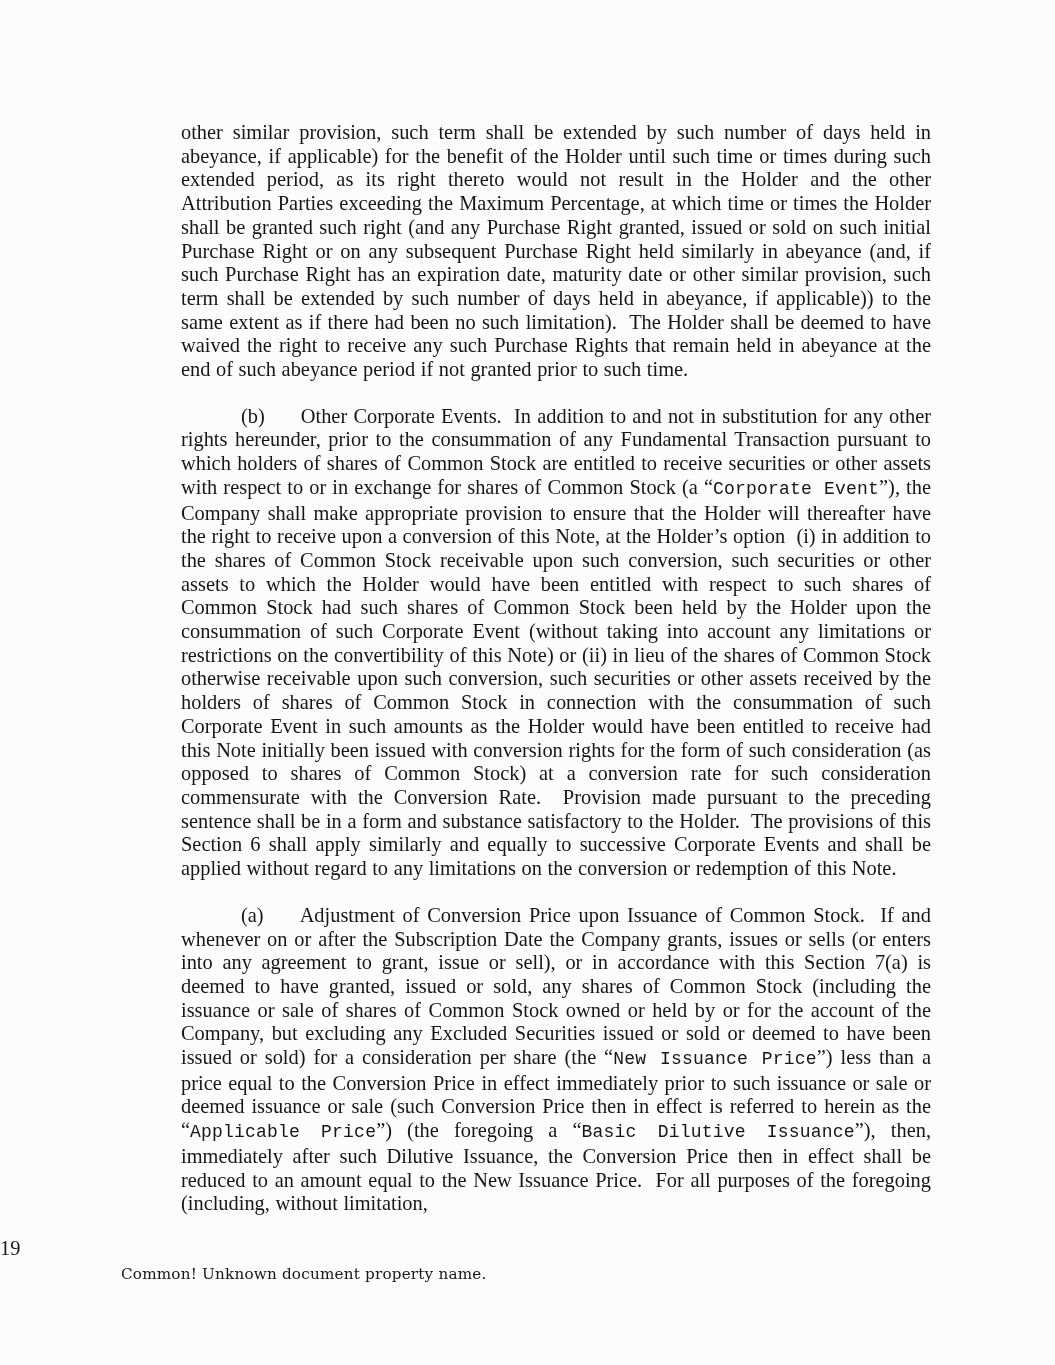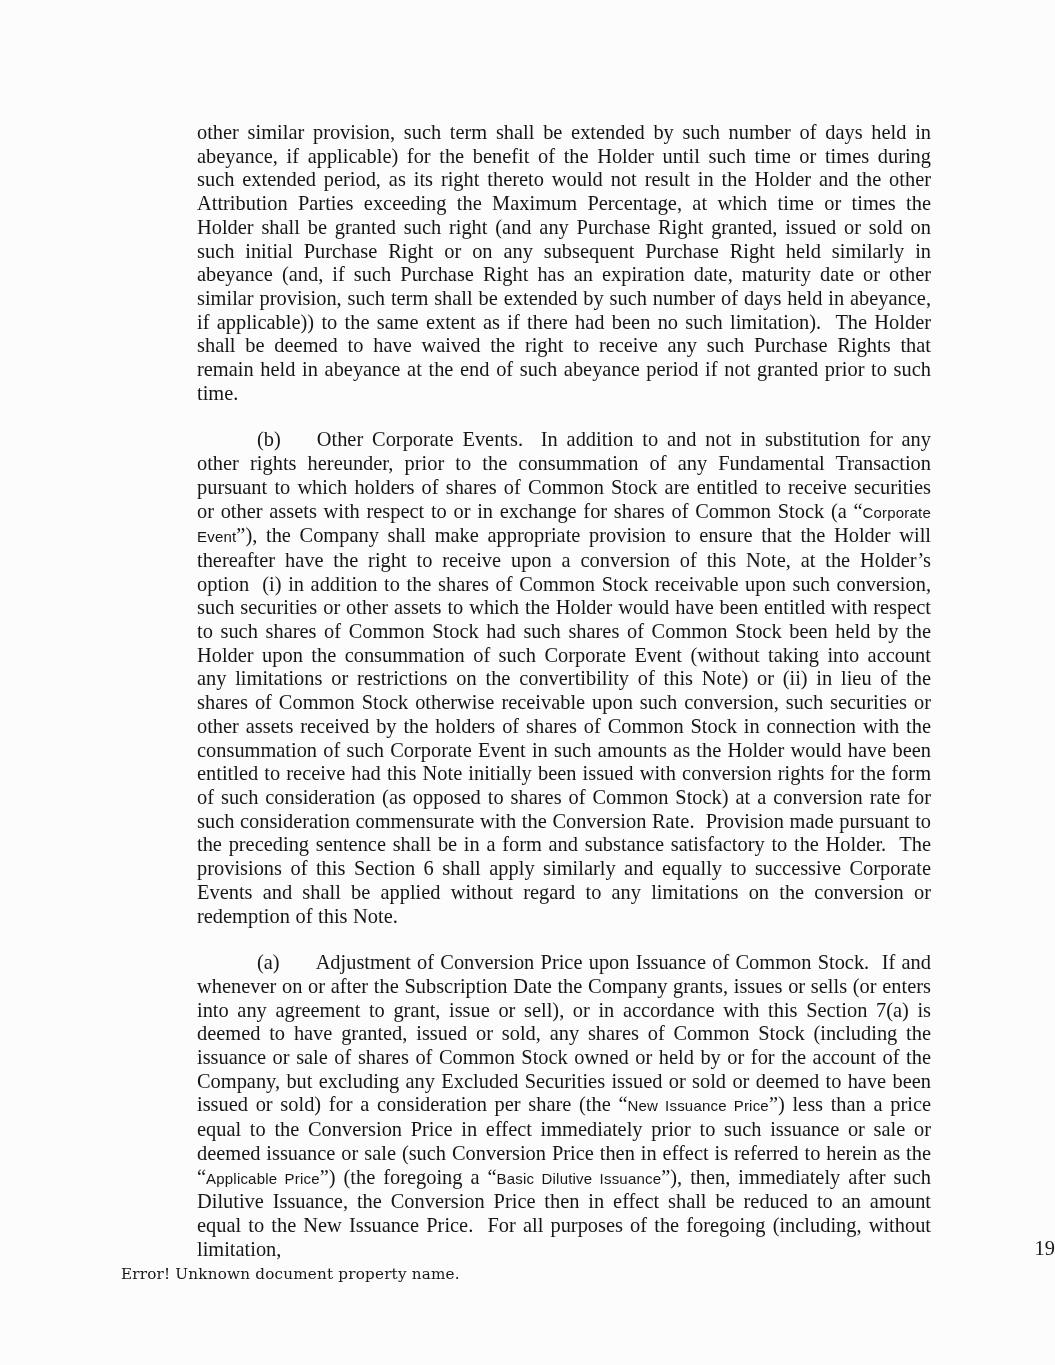--- a/index.html
+++ b/index.html
@@ -14,40 +14,40 @@
     font-family: "Liberation Serif", serif;
     overflow: hidden;
   }
   .content {
     position: absolute;
     left: 181px;
     top: 121px;
     width: 750px;
   }
   .para {
-    margin: 0 0 23px 16px;
+    margin: 0 0 23px 0;
     font-size: 20.4px;
     line-height: 23.7px;
     text-align: justify;
     word-spacing: 0.5px;
   }
   .para.indent { text-indent: 60px; }
   .tab { display: inline-block; }
   .underline { }
   .term {
-    font-family: Liberation Sans, sans-serif;
-    font-size: 15px;
+    font-family: Liberation Mono, monospace;
+    font-size: 18px;
     letter-spacing: 0.2px;
   }
   .page-number {
     position: absolute;
     top: 1237px;
     left: 0;
     width: 100%;
-    text-align: right;
+    text-align: left;
     font-size: 20.4px;
   }
   .doc-footer {
     position: absolute;
     left: 121px;
     top: 1265px;
     font-size: 15.2px;
     font-family: "DejaVu Serif", serif;
     letter-spacing: 0.2px;
   }
@@ -55,14 +55,14 @@
 </head>
 <body>
 
 <div class="page" style="background: rgb(252, 252, 252); color: rgb(22, 22, 22);">
   <div class="content">
       <p class="para"><span class="run">other similar provision, such term shall be extended by such number of days held in abeyance, if applicable) for the benefit of the Holder until such time or times during such extended period, as its right thereto would not result in the Holder and the other Attribution Parties exceeding the Maximum Percentage, at which time or times the Holder shall be granted such right (and any Purchase Right granted, issued or sold on such initial Purchase Right or on any subsequent Purchase Right held similarly in abeyance (and, if such Purchase Right has an expiration date, maturity date or other similar provision, such term shall be extended by such number of days held in abeyance, if applicable)) to the same extent as if there had been no such limitation).&nbsp; The Holder shall be deemed to have waived the right to receive any such Purchase Rights that remain held in abeyance at the end of such abeyance period if not granted prior to such time.</span></p>
       <p class="para indent"><span class="run">(b)</span><span class="tab" style="width: 36px;"></span><span class="underline">Other Corporate Events</span><span class="run">.&nbsp; In addition to and not in substitution for any other rights hereunder, prior to the consummation of any Fundamental Transaction pursuant to which holders of shares of Common Stock are entitled to receive securities or other assets with respect to or in exchange for shares of Common Stock (a “</span><span class="term">Corporate Event</span><span class="run">”), the Company shall make appropriate provision to ensure that the Holder will thereafter have the right to receive upon a conversion of this Note, at the Holder’s option&nbsp; (i) in addition to the shares of Common Stock receivable upon such conversion, such securities or other assets to which the Holder would have been entitled with respect to such shares of Common Stock had such shares of Common Stock been held by the Holder upon the consummation of such Corporate Event (without taking into account any limitations or restrictions on the convertibility of this Note) or (ii) in lieu of the shares of Common Stock otherwise receivable upon such conversion, such securities or other assets received by the holders of shares of Common Stock in connection with the consummation of such Corporate Event in such amounts as the Holder would have been entitled to receive had this Note initially been issued with conversion rights for the form of such consideration (as opposed to shares of Common Stock) at a conversion rate for such consideration commensurate with the Conversion Rate.&nbsp; Provision made pursuant to the preceding sentence shall be in a form and substance satisfactory to the Holder.&nbsp; The provisions of this Section 6 shall apply similarly and equally to successive Corporate Events and shall be applied without regard to any limitations on the conversion or redemption of this Note.</span></p>
       <p class="para indent"><span class="run">(a)</span><span class="tab" style="width: 36px;"></span><span class="underline">Adjustment of Conversion Price upon Issuance of Common Stock</span><span class="run">.&nbsp; If and whenever on or after the Subscription Date the Company grants, issues or sells (or enters into any agreement to grant, issue or sell), or in accordance with this Section 7(a) is deemed to have granted, issued or sold, any shares of Common Stock (including the issuance or sale of shares of Common Stock owned or held by or for the account of the Company, but excluding any Excluded Securities issued or sold or deemed to have been issued or sold) for a consideration per share (the “</span><span class="term">New Issuance Price</span><span class="run">”) less than a price equal to the Conversion Price in effect immediately prior to such issuance or sale or deemed issuance or sale (such Conversion Price then in effect is referred to herein as the “</span><span class="term">Applicable Price</span><span class="run">”) (the foregoing a “</span><span class="term">Basic Dilutive Issuance</span><span class="run">”), then, immediately after such Dilutive Issuance, the Conversion Price then in effect shall be reduced to an amount equal to the New Issuance Price.&nbsp; For all purposes of the foregoing (including, without limitation,</span></p>
     </div>
   <div class="page-number">19</div>
-  <div class="doc-footer">Error! Unknown document property name.</div>
+  <div class="doc-footer">Common! Unknown document property name.</div>
 </div>
 
 </body></html>

